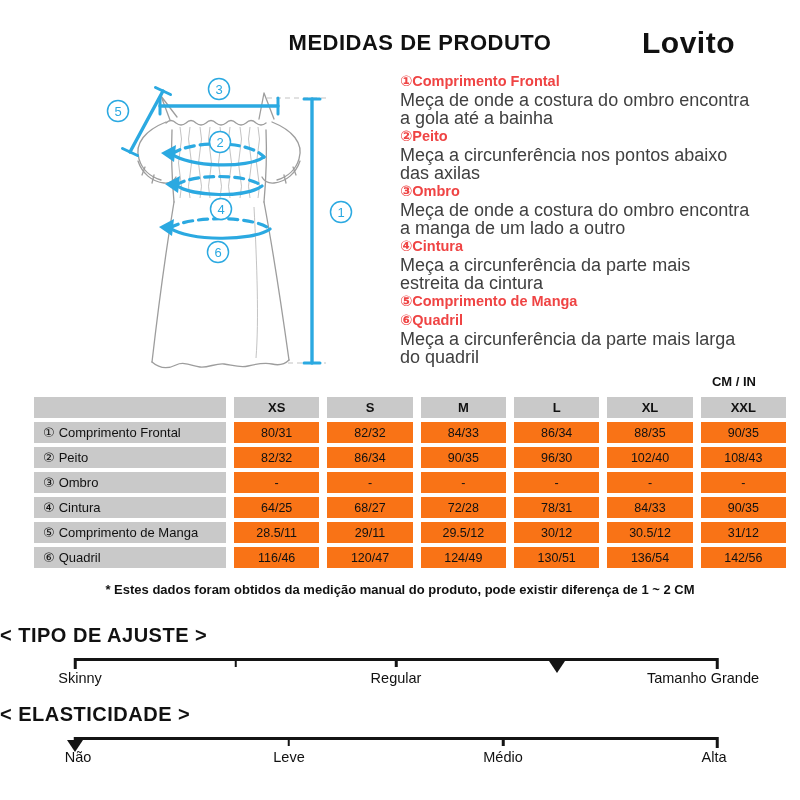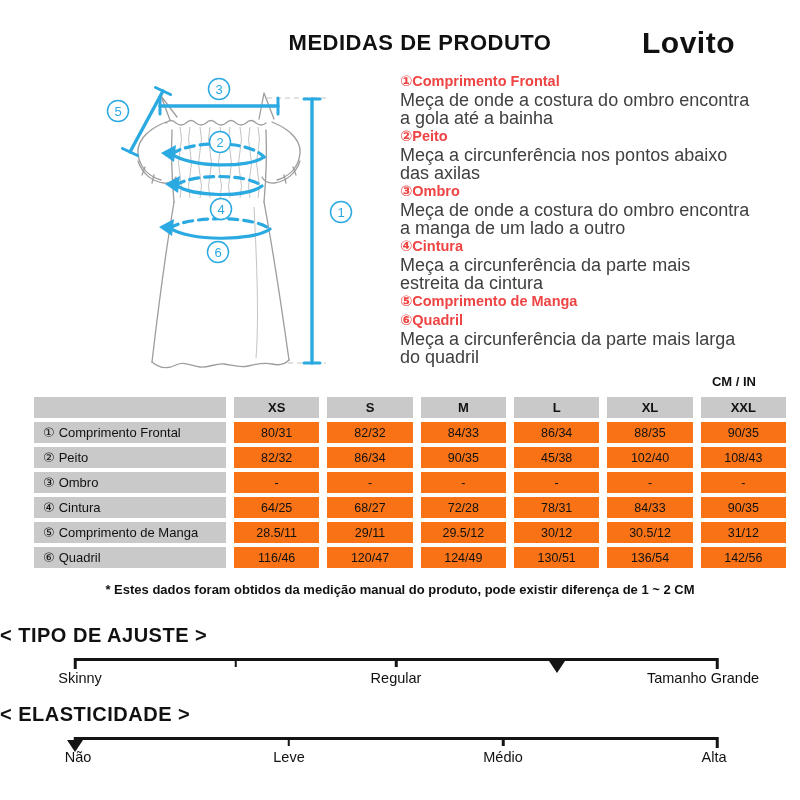--- a/index.html
+++ b/index.html
@@ -209,21 +209,21 @@
   <div class="cell val">88/35</div>
   <div class="cell val">90/35</div>
 
   <div class="cell rowlabel">
       <span class="circ">②</span>
       <span>Peito</span>
     </div>
   <div class="cell val">82/32</div>
   <div class="cell val">86/34</div>
   <div class="cell val">90/35</div>
-  <div class="cell val">45/38</div>
+  <div class="cell val">96/30</div>
   <div class="cell val">102/40</div>
   <div class="cell val">108/43</div>
 
   <div class="cell rowlabel">
       <span class="circ">③</span>
       <span>Ombro</span>
     </div>
   <div class="cell val">-</div>
   <div class="cell val">-</div>
   <div class="cell val">-</div>

